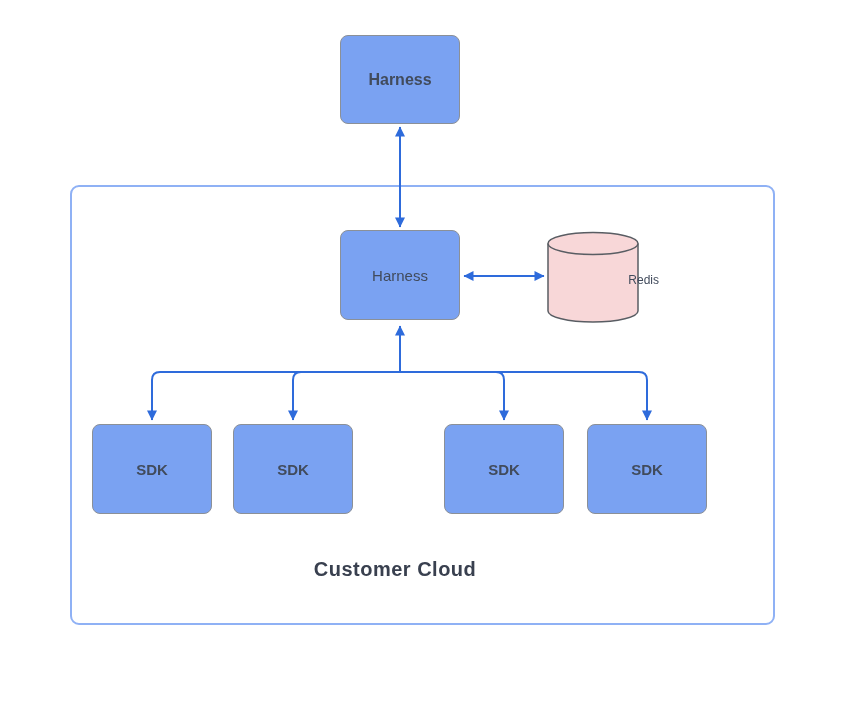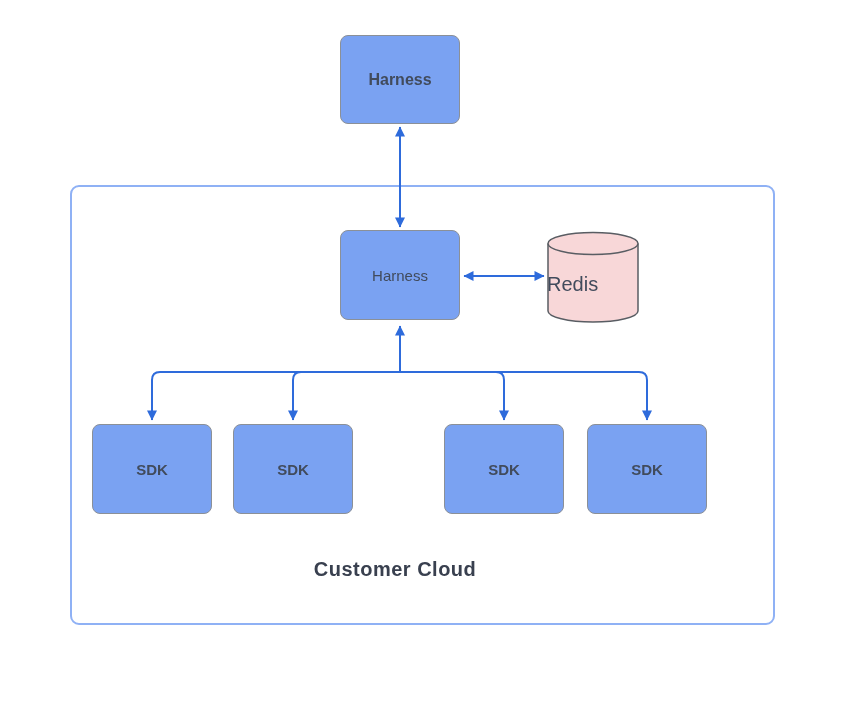--- a/index.html
+++ b/index.html
@@ -82,22 +82,22 @@
   .cylinder svg { display: block; }
   .cylinder path, .cylinder ellipse {
     fill: var(--cylinder-fill);
     stroke: var(--cylinder-border);
     stroke-width: 1.5;
   }
   .cylinder .cyl-label {
     position: absolute;
     left: 0; top: 42px;
     width: 112px;
-    text-align: left;
-    font-size: 20px;
+    text-align: right;
+    font-size: 12px;
     color: var(--label-text);
   }
 </style>
 </head>
 <body>
 
 <div class="canvas">
 
   <div class="container-box"></div>
   <div class="container-label">Customer Cloud</div>

